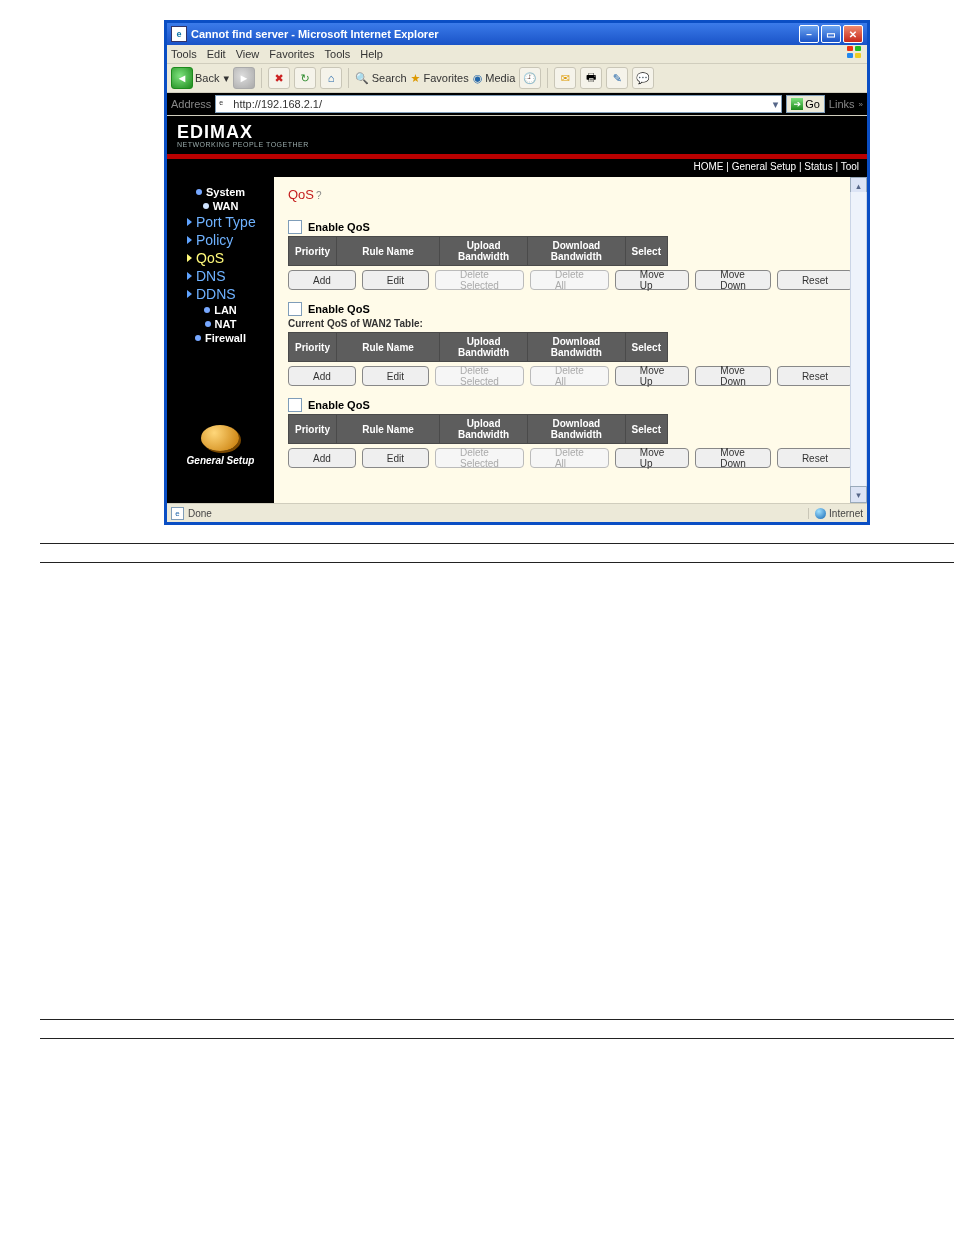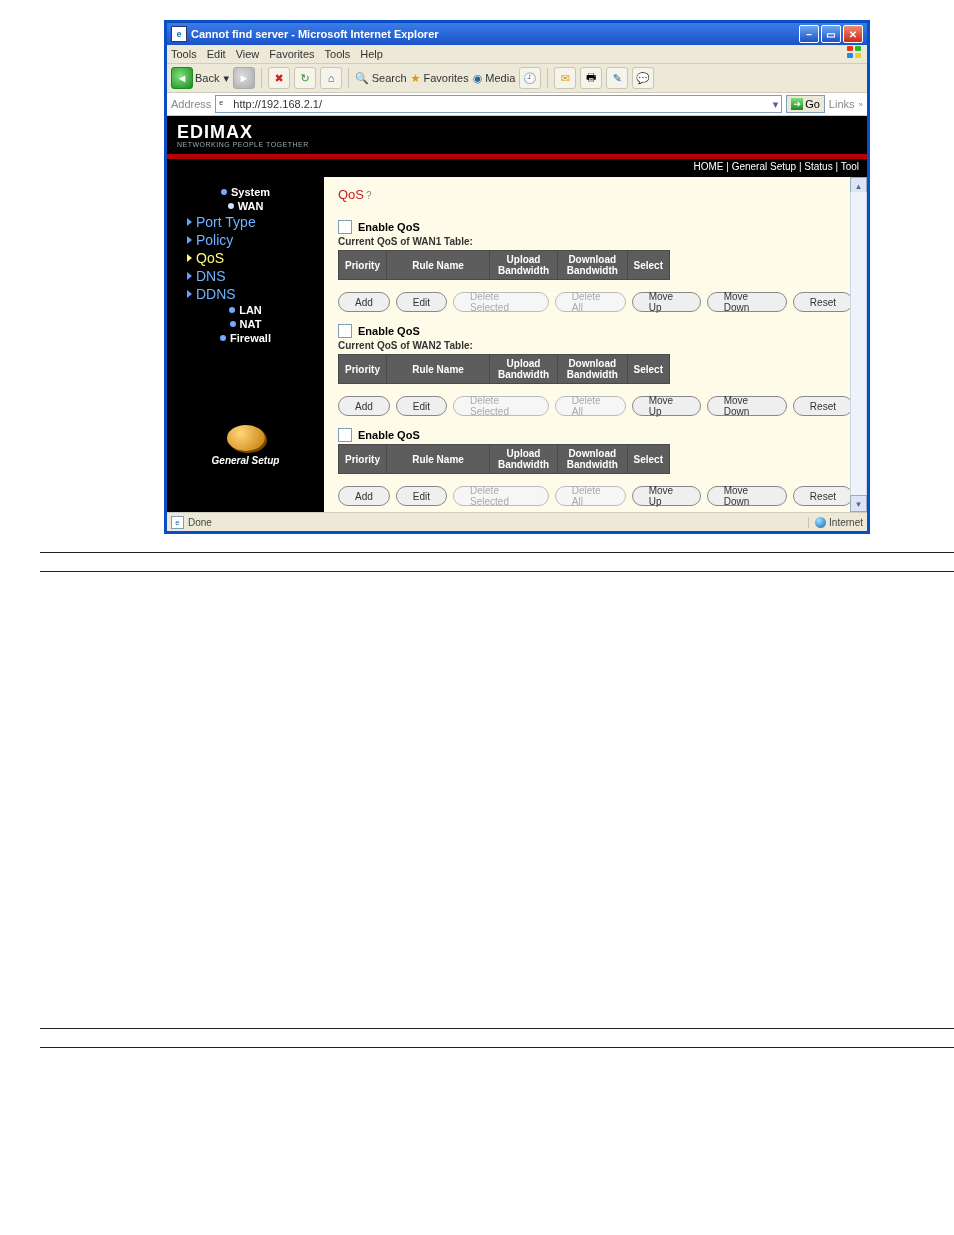--- a/index.html
+++ b/index.html
@@ -23,21 +23,21 @@
   .winflag .b{background:#28e;left:0;top:7px;} .winflag .y{background:#ec2;left:8px;top:7px;}
 
   .toolbar{height:28px;background:#ece9d8;display:flex;align-items:center;padding:0 4px;gap:4px;border-bottom:1px solid #d0cdbd;}
   .tb-btn{width:20px;height:20px;border:1px solid #c9c6b7;background:#f5f3ea;border-radius:3px;display:flex;align-items:center;justify-content:center;font-size:11px;}
   .tb-back{background:radial-gradient(circle at 40% 40%,#7ee27e,#1c8a1c);color:#fff;border-color:#1c8a1c;}
   .tb-fwd{background:radial-gradient(circle at 40% 40%,#ddd,#aaa);color:#fff;border-color:#aaa;}
   .tb-sep{width:1px;height:20px;background:#c9c6b7;margin:0 2px;}
   .tb-lbl{display:flex;align-items:center;gap:3px;color:#333;}
   .red{color:#c22;} .green{color:#2a8a2a;} .blue{color:#26a;} .orange{color:#d90;}
 
-  .addrbar{height:22px;background:#ffffff;display:flex;align-items:center;padding:0 4px;gap:4px;border-bottom:1px solid #d0cdbd;}
+  .addrbar{height:22px;background:#000000;display:flex;align-items:center;padding:0 4px;gap:4px;border-bottom:1px solid #d0cdbd;}
   .addrbar .lbl{color:#888;}
   .addr-input{flex:1;height:16px;border:1px solid #7f9db9;background:#fff;display:flex;align-items:center;padding:0 3px;gap:3px;color:#333;}
   .go-btn{height:16px;border:1px solid #7f9db9;background:#ece9d8;display:flex;align-items:center;gap:2px;padding:0 4px;}
   .go-sq{width:12px;height:12px;background:linear-gradient(#7ee27e,#1c8a1c);display:flex;align-items:center;justify-content:center;color:#fff;font-size:9px;}
 
   
   .client{background:#0c4a6e;position:relative;}
   .brand{height:38px;background:#000;display:flex;align-items:center;padding:0 10px;}
   .brand-name{color:#fff;font-weight:900;font-size:18px;letter-spacing:1px;font-family:Arial,sans-serif;}
   .brand-sub{color:#9aa;font-size:7px;letter-spacing:0.5px;margin-top:-2px;}
@@ -58,24 +58,24 @@
   .coin{width:38px;height:26px;border-radius:50%;background:radial-gradient(circle at 35% 30%,#ffd77a,#c47600);display:inline-block;box-shadow:2px 2px 0 #7a4800;}
   .side-cap{color:#fff;font-style:italic;font-weight:bold;font-size:10px;margin-top:2px;}
 
   .main{flex:1;background:#fffbe9;padding:10px 14px 6px 14px;min-height:310px;position:relative;}
   .main h2{margin:0 0 18px 0;color:#c51d1d;font-size:13px;font-weight:normal;}
   .help{color:#888;font-size:10px;margin-left:2px;}
   .sect{margin-bottom:8px;}
   .chk-row{display:flex;align-items:center;gap:6px;margin:2px 0;}
   .chk{width:12px;height:12px;border:1px solid #7f9db9;background:#fff;flex:none;}
   .cap{color:#333;font-weight:bold;font-size:10px;margin:2px 0 3px 0;}
-  table.qos{border-collapse:collapse;width:332px;margin-bottom:12px;}
+  table.qos{border-collapse:collapse;width:380px;margin-bottom:4px;}
   table.qos th{background:#5d5d5d;color:#fff;font-size:10px;font-weight:bold;padding:3px 6px;border:1px solid #4a4a4a;text-align:center;}
   .btnrow{display:flex;gap:6px;margin:4px 0 12px 0;}
-  .btn{border:1px solid #888;background:#efefef;padding:1px 16px;font-size:10px;color:#333;border-radius:10px;height:16px;display:flex;align-items:center;}
+  .btn{border:1px solid #888;background:#efefef;padding:1px 24px;font-size:10px;color:#333;border-radius:4px;height:16px;display:flex;align-items:center;}
   .btn.disabled{color:#aaa;border-color:#bbb;background:#f6f6f6;}
 
   .scroll-arrow{position:absolute;right:0;width:15px;height:15px;background:#dce4f5;border:1px solid #9ab;display:flex;align-items:center;justify-content:center;color:#568;font-size:9px;}
   .scroll-track{position:absolute;right:0;top:15px;bottom:15px;width:15px;background:#eef3fb;border-left:1px solid #cbd5e6;border-right:1px solid #cbd5e6;}
 
   .statusbar{height:18px;background:#ece9d8;border-top:1px solid #d0cdbd;display:flex;align-items:center;padding:0 4px;font-size:10px;color:#444;}
   .statusbar .sp{flex:1;}
   .statusbar .zone{display:flex;align-items:center;gap:3px;border-left:1px solid #c9c6b7;padding-left:6px;margin-left:6px;}
   .globe{width:11px;height:11px;border-radius:50%;background:radial-gradient(circle at 35% 30%,#9fe0ff,#1567b3);}
   .loading{width:11px;height:11px;background:#fff;border:1px solid #7f9db9;display:flex;align-items:center;justify-content:center;color:#26a;font-size:8px;}
@@ -246,21 +246,20 @@
 
           <h2>
             <span>QoS</span><span class="help">?</span>
           </h2>
 
           <div class="sect">
             <div class="chk-row">
               <span class="chk"></span>
               <b>Enable QoS</b>
             </div>
-            <div class="cap">Current QoS of WAN1 Table:</div>
             <table class="qos">
                 <tbody>
                   <tr>
               <th>Priority</th>
               <th style="width:90px">Rule Name</th>
               <th>Upload Bandwidth</th>
               <th>Download Bandwidth</th>
               <th>Select</th>
             </tr>
                 </tbody>

